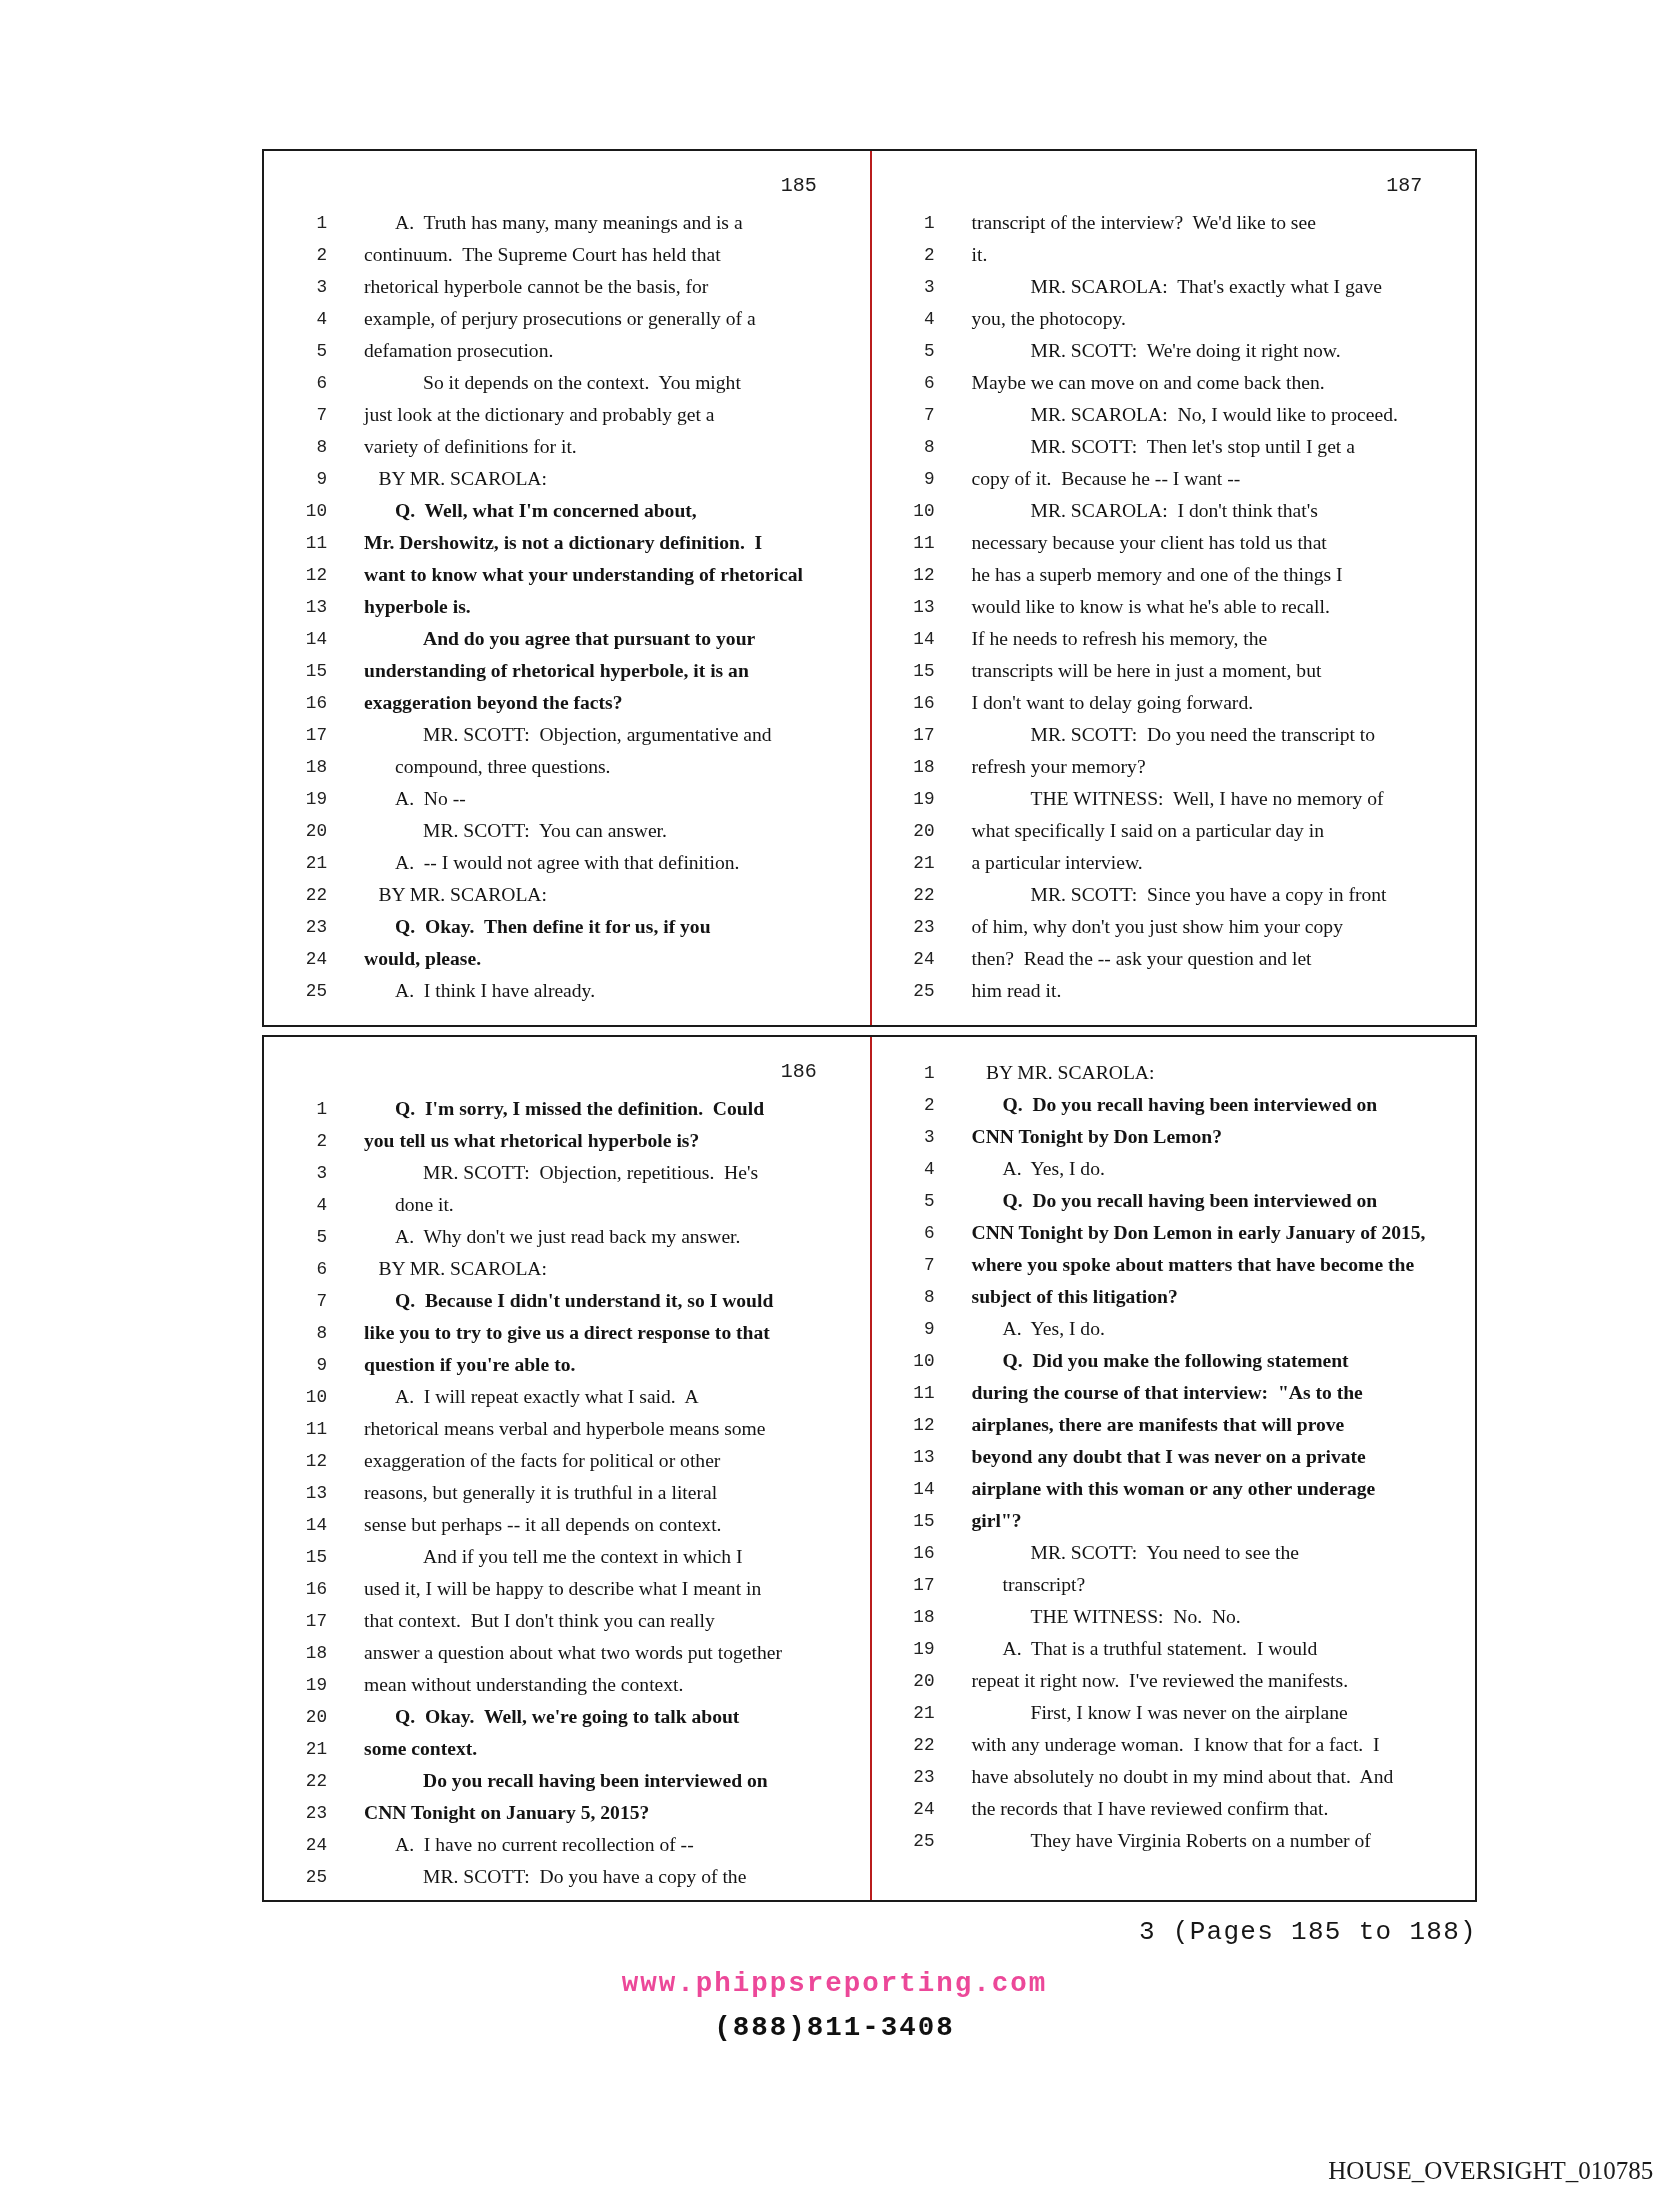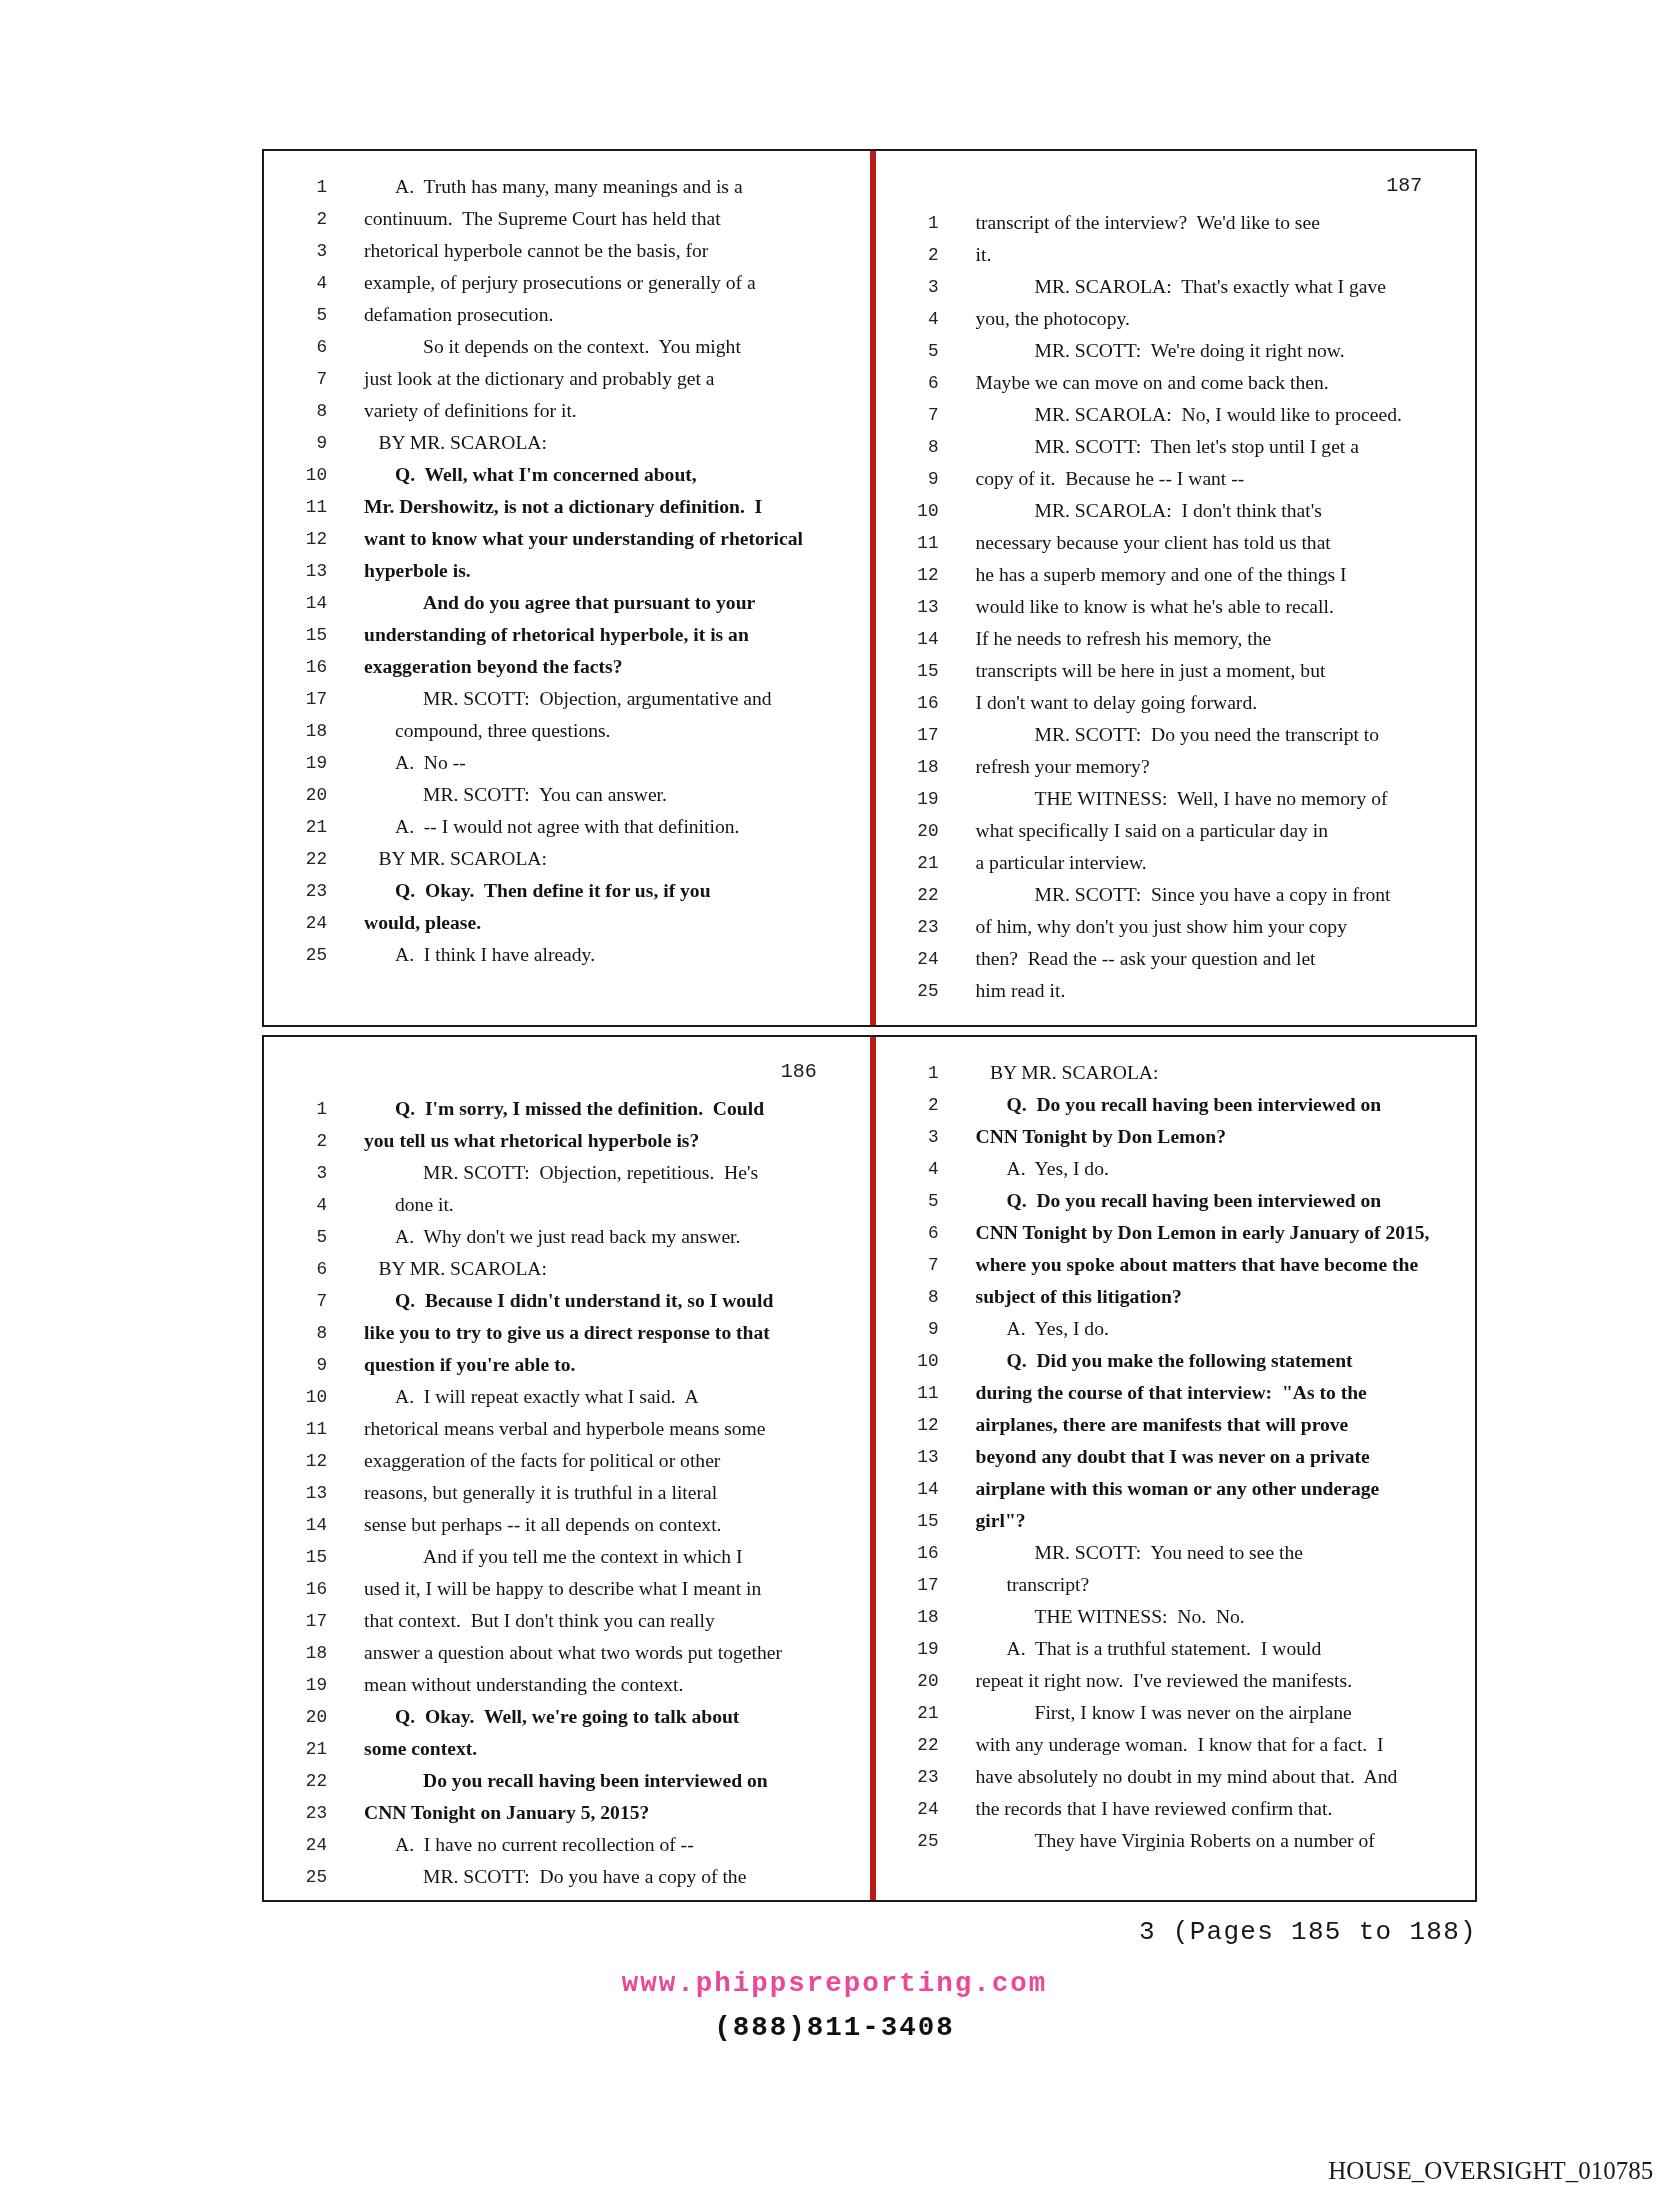--- a/index.html
+++ b/index.html
@@ -22,21 +22,21 @@
     background: #fff;
   }
   .box.top { top: 149px; height: 878px; }
   .box.bottom { top: 1035px; height: 867px; }
   .quad {
     flex: 1 1 50%;
     box-sizing: border-box;
     padding: 19.6px 11.8px 0 0;
     overflow: hidden;
   }
-  .quad + .quad { border-left: 6px solid #b91c1c; }
+  .quad + .quad { border-left: 2px solid #b91c1c; }
   .pagenum {
     text-align: right;
     padding-right: 41px;
     font-family: "Liberation Mono", monospace;
     font-size: 20px;
     line-height: 29px;
     margin-bottom: 7.9px;
     color: #1c1c1c;
   }
   .line {
@@ -100,20 +100,21 @@
     color: #1a1a1a;
   }
 </style>
 </head>
 <body>
 
 <div class="sheet">
 
   <div class="box top">
     <div class="quad">
+      <div class="pagenum">185</div>
       <div class="lines">
           <div class="line"><span class="ln">1</span><span class="lt" style="padding-left: 31px;">A.  Truth has many, many meanings and is a</span></div>
           <div class="line"><span class="ln">2</span><span class="lt" style="padding-left: 0px;">continuum.  The Supreme Court has held that</span></div>
           <div class="line"><span class="ln">3</span><span class="lt" style="padding-left: 0px;">rhetorical hyperbole cannot be the basis, for</span></div>
           <div class="line"><span class="ln">4</span><span class="lt" style="padding-left: 0px;">example, of perjury prosecutions or generally of a</span></div>
           <div class="line"><span class="ln">5</span><span class="lt" style="padding-left: 0px;">defamation prosecution.</span></div>
           <div class="line"><span class="ln">6</span><span class="lt" style="padding-left: 59px;">So it depends on the context.  You might</span></div>
           <div class="line"><span class="ln">7</span><span class="lt" style="padding-left: 0px;">just look at the dictionary and probably get a</span></div>
           <div class="line"><span class="ln">8</span><span class="lt" style="padding-left: 0px;">variety of definitions for it.</span></div>
           <div class="line"><span class="ln">9</span><span class="lt" style="padding-left: 14.4px;">BY MR. SCAROLA:</span></div>

